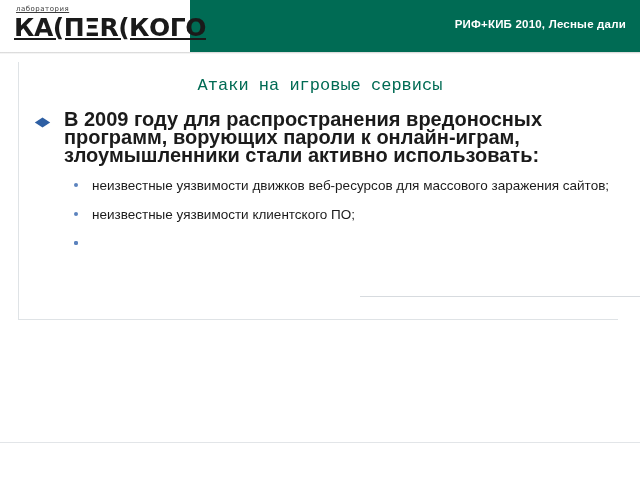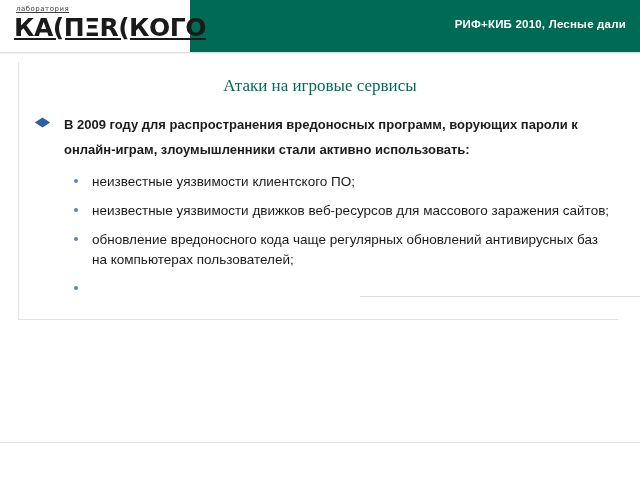--- a/index.html
+++ b/index.html
@@ -99,21 +99,21 @@
 
   
   .slide-title {
     position: absolute;
     top: 76px;
     left: 0;
     width: 640px;
     text-align: center;
     color: #006b54;
     font-size: 17px;
-    font-family: Liberation Serif, serif;
+    font-family: Liberation Mono, monospace;
     font-weight: normal;
   }
 
   
   .body-wrap {
     position: absolute;
     top: 112px;
     left: 34px;
     width: 580px;
   }
@@ -126,24 +126,24 @@
   .lvl1 .bullet {
     position: absolute;
     left: 4px;
     top: 6px;
     width: 9px;
     height: 9px;
     background: #2e5fa3;
     transform: rotate(45deg) skew(-12deg, -12deg);
   }
   .lvl1 .txt {
-    font-size: 13px;
+    font-size: 20px;
     font-weight: bold;
     color: #1b1b1b;
-    line-height: 25px;
+    line-height: 15px;
     margin-top: 48px;
   }
 
   .lvl2-list {
     margin: 0;
     padding: 0;
     list-style: none;
   }
   .lvl2 {
     position: relative;
@@ -204,29 +204,28 @@
 <div class="body-wrap">
 
   <div class="lvl1">
     <span class="bullet"></span>
     <span class="txt">В 2009 году для распространения вредоносных программ, ворующих пароли к онлайн-играм, злоумышленники стали активно использовать:</span>
   </div>
 
   <ul class="lvl2-list">
     <li class="lvl2">
       <span class="bullet2"></span>
+      <span class="txt2">неизвестные уязвимости движков веб-ресурсов для массового заражения сайтов;</span>
+    </li>
+    <li class="lvl2">
+      <span class="bullet2"></span>
       <span class="txt2">неизвестные уязвимости клиентского ПО;</span>
     </li>
     <li class="lvl2">
       <span class="bullet2"></span>
-      <span class="txt2">неизвестные уязвимости движков веб-ресурсов для массового заражения сайтов;</span>
-    </li>
-    <li class="lvl2">
-      <span class="bullet2"></span>
-      <span class="txt2">обновление вредоносного кода чаще регулярных обновлений антивирусных баз на компьютерах пользователей;</span>
     </li>
     <li class="lvl2">
       <span class="bullet2"></span>
     </li>
   </ul>
 </div>
 
 <div class="bottom-line-1"></div>
 <div class="bottom-line-2"></div>
 

